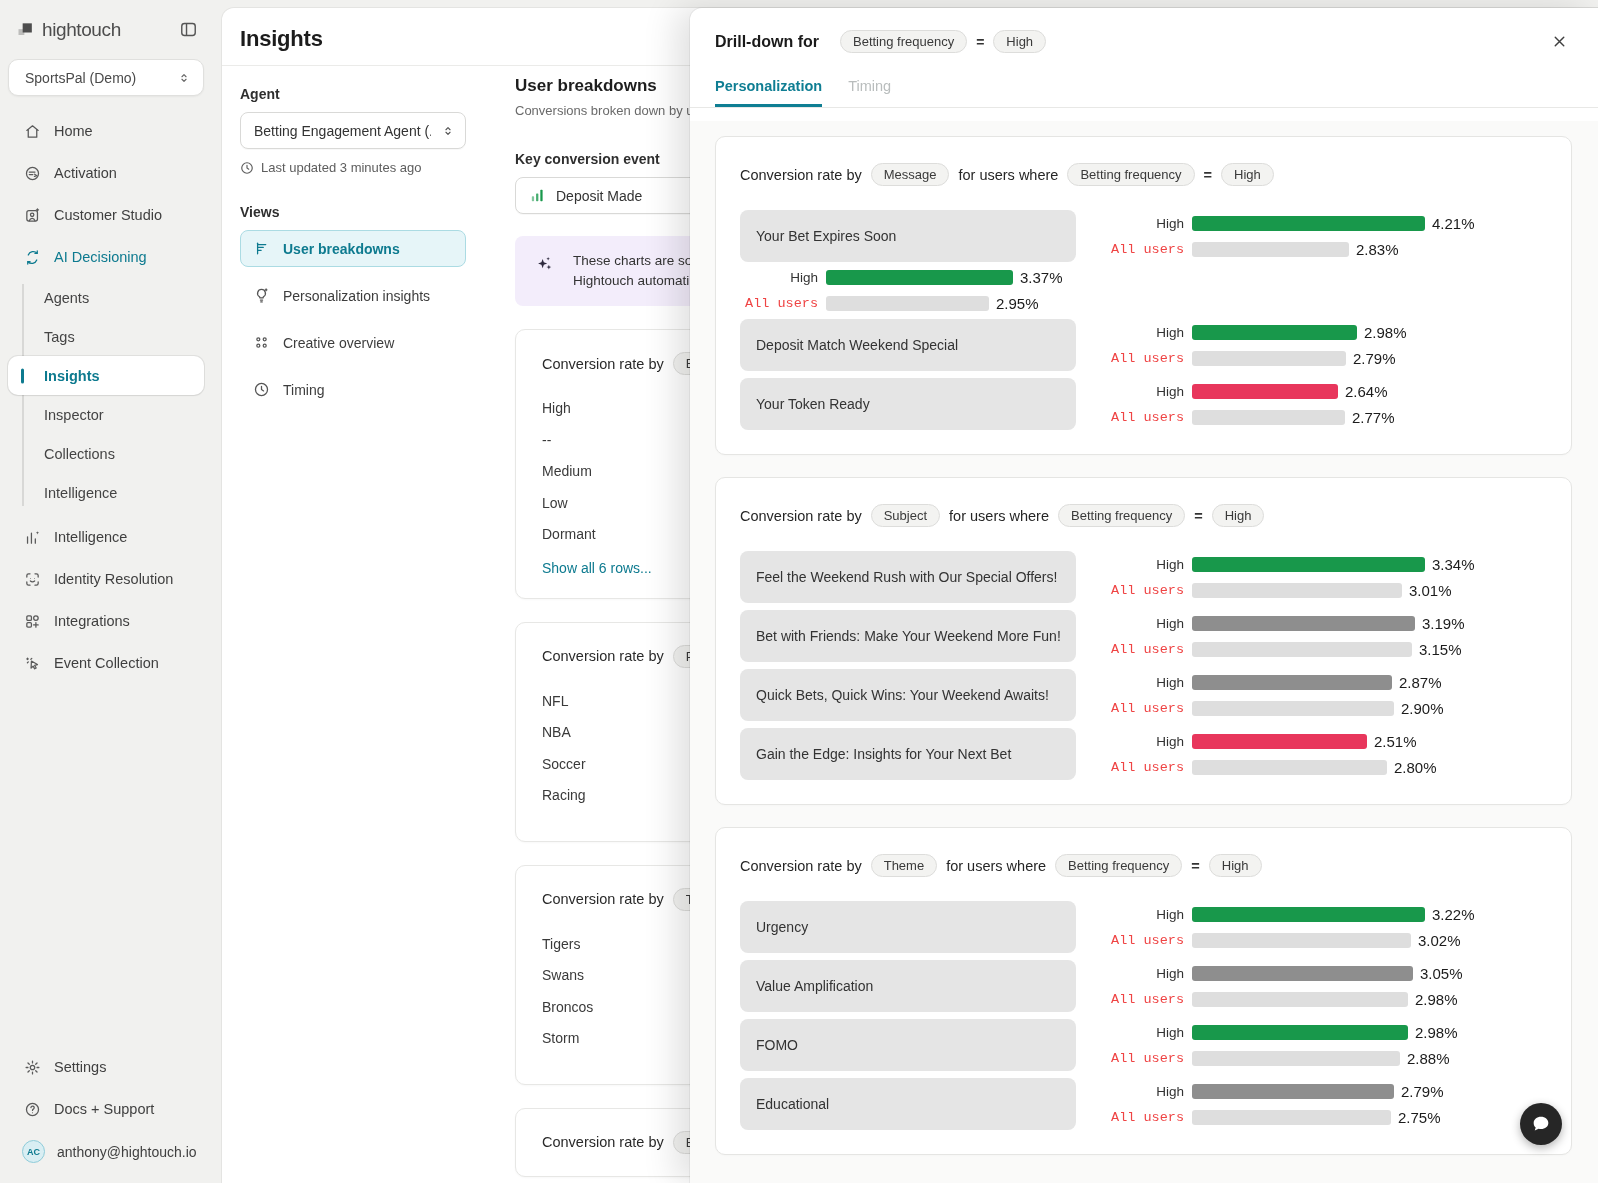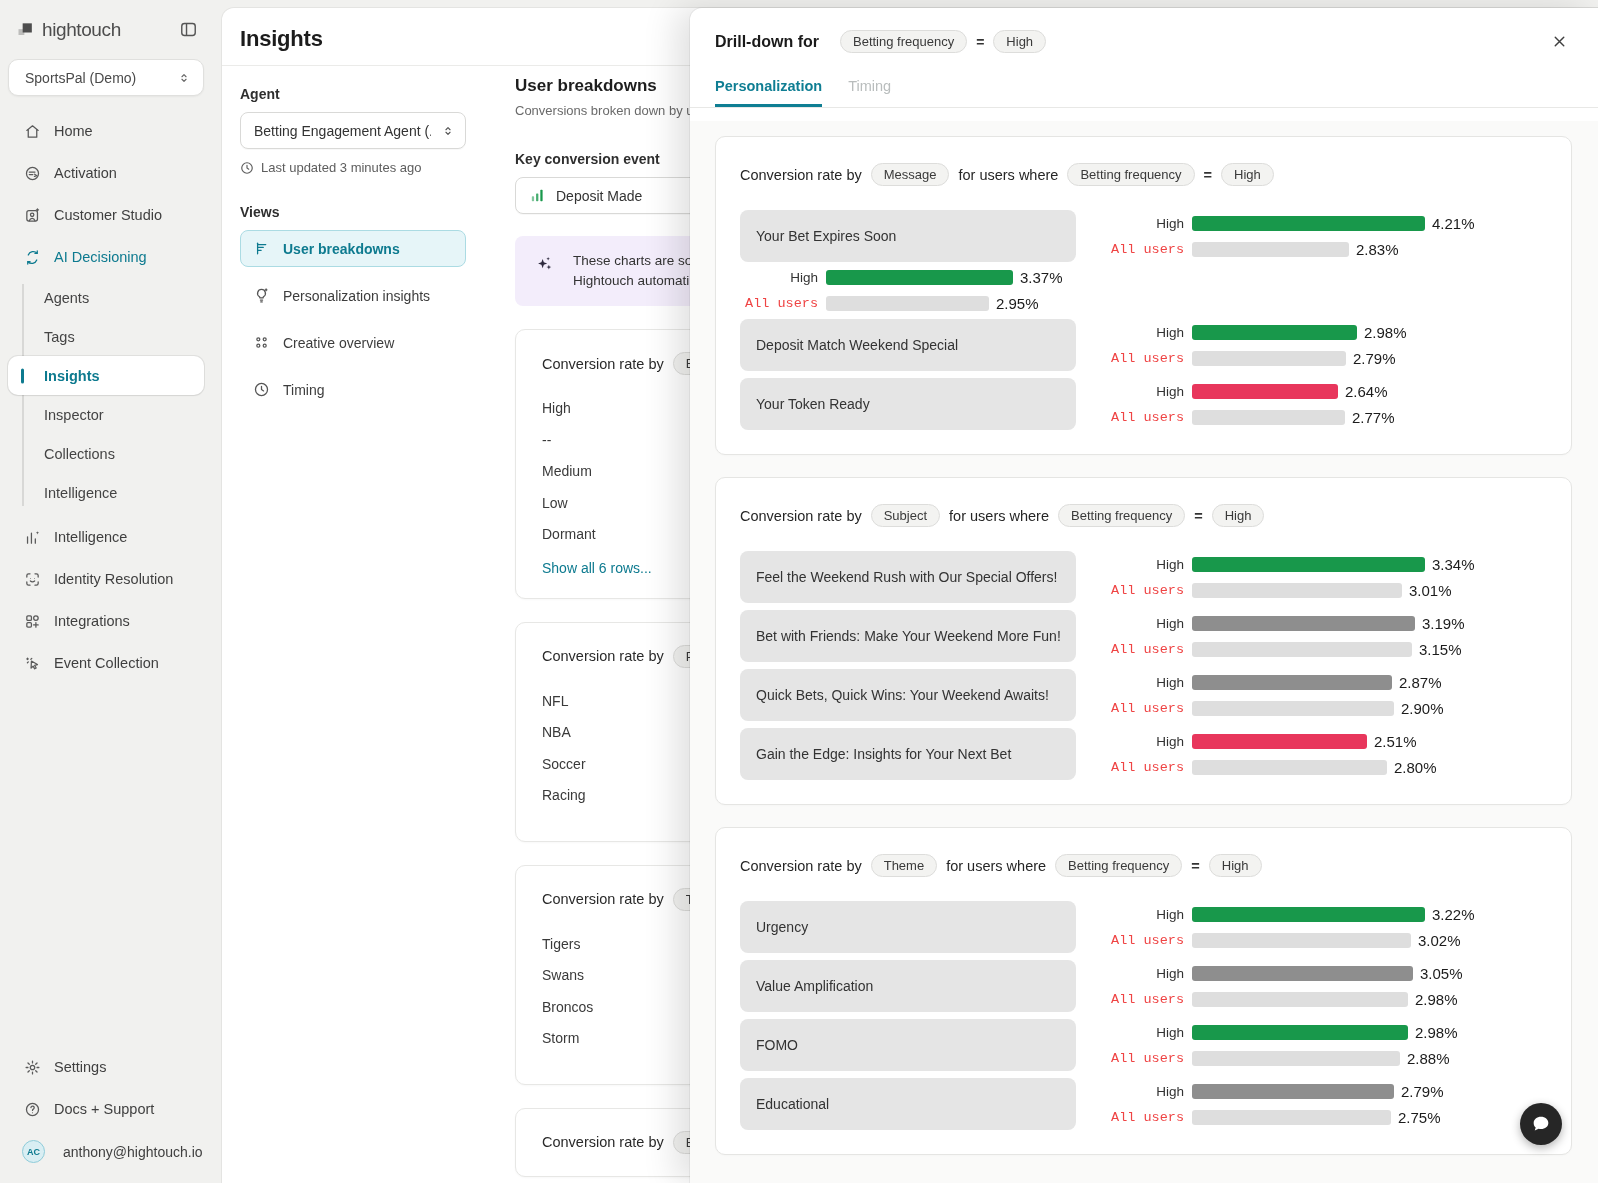--- a/index.html
+++ b/index.html
@@ -40,21 +40,21 @@
   .subnav li.selected .nav-item {
     background:#fff; border-radius:10px; box-shadow:0 0 0 1px rgba(0,0,0,.07),0 1px 2px rgba(0,0,0,.05);
     color:#0d7a8f; font-weight:600; padding-left:36px; position:relative;
   }
   .subnav li.selected .nav-item::before {
     content:''; position:absolute; left:13px; top:50%; transform:translateY(-50%);
     width:3px; height:15px; border-radius:2px; background:#0d7a8f;
   }
   #nav-secondary { margin-top:4px; }
   .sidebar-bottom { position:absolute; left:0; right:0; bottom:10px; }
-  .account { display:flex; align-items:center; gap:18px; height:43px; padding:0 16px 0 22px; color:#3f3f3f; font-size:14px; width:100%; }
+  .account { display:flex; align-items:center; gap:12px; height:43px; padding:0 16px 0 22px; color:#3f3f3f; font-size:14px; width:100%; }
   .avatar {
     width:23px; height:23px; border-radius:50%; background:#d9eef3; border:1px solid #8fccd9;
     color:#0d7a8f; font-size:9px; font-weight:700; display:flex; align-items:center; justify-content:center; flex:0 0 auto;
   }
 
   
   .main-card {
     position:absolute; left:222px; top:8px; right:0; bottom:0;
     background:#fff; border-radius:12px 0 0 0;
     box-shadow:0 0 0 1px rgba(0,0,0,.05); overflow:hidden;

